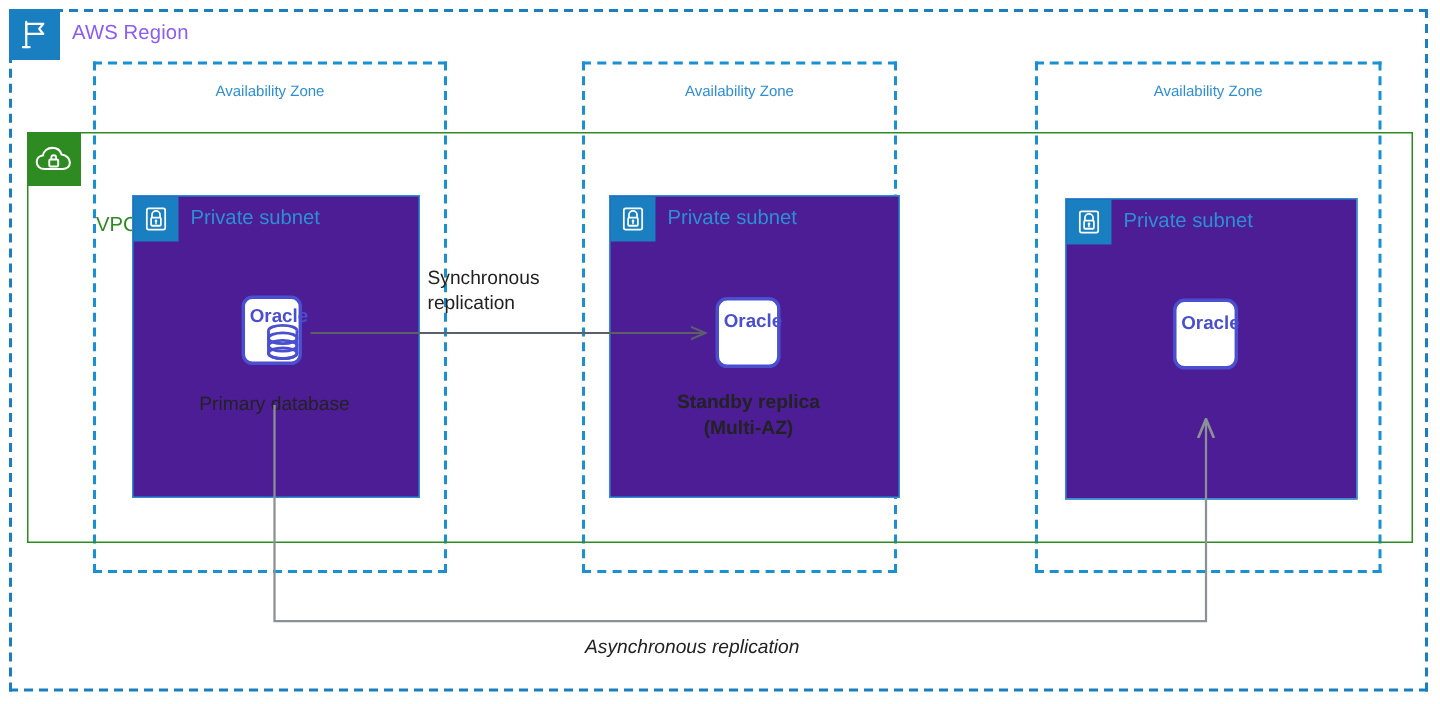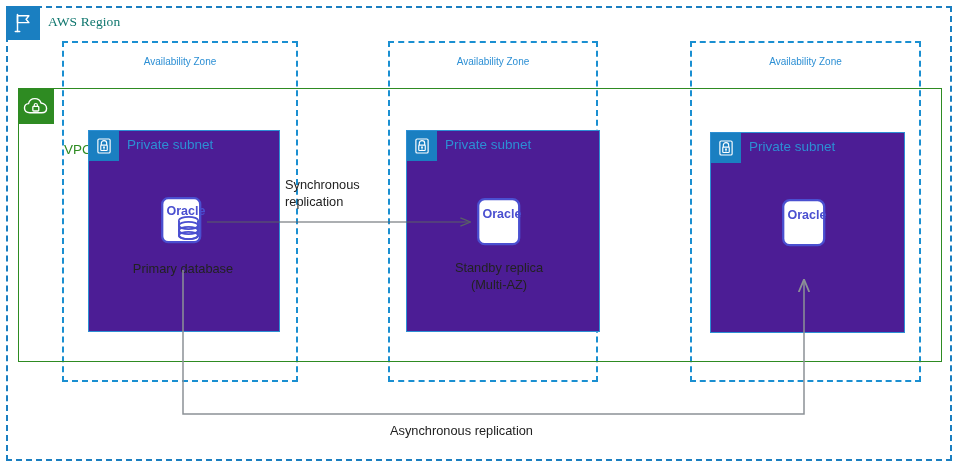--- a/index.html
+++ b/index.html
@@ -38,24 +38,23 @@
     display: flex;
     align-items: center;
     justify-content: center;
     box-sizing: border-box;
   }
   .region-label {
     position: absolute;
     left: 48px;
     top: 14px;
     font-size: 13.5px;
-    color: #0f766e;
+    color: #8b5cf6;
     letter-spacing: .1px;
     white-space: nowrap;
-    font-family: Liberation Serif, serif;
   }
 
   
   .az-box {
     position: absolute;
     border: 2px dashed #1a8fd1;
     box-sizing: border-box;
     top: 41px;
     height: 341px;
   }
@@ -241,21 +240,21 @@
     </div>
     <div class="subnet-label">Private subnet</div>
   </div>
 
   <div class="ora-wrap" style="left:476px; top:197px; width:46px; height:50px;">
     <svg width="46" height="50" viewBox="0 0 46 50" aria-hidden="true">
       <rect x="2.2" y="2.2" width="41" height="45" rx="6.5" stroke="#4a4fd0" stroke-width="2.3" fill="#ffffff"></rect>
       <text x="6.5" y="21" font-family="Liberation Sans, sans-serif" font-size="12.5" font-weight="bold" fill="#4a4fd0">Oracle</text>
     </svg>
   </div>
-  <div class="node-caption" style="left:389px; top:259px;">Standby replica
+  <div class="node-caption" style="left:389px; top:259px;font-weight:bold;">Standby replica
 (Multi-AZ)</div>
 
   <div class="subnet-box" id="subnet-3">
     <div class="subnet-badge">
       <svg width="18" height="18" viewBox="0 0 20 20" aria-hidden="true">
         <rect x="3.2" y="2.2" width="13.6" height="15.6" rx="1.4" stroke="#ffffff" stroke-width="1.3" fill="none"></rect>
         <path d="M7.0 9.0 V7.0 a3.0 3.0 0 0 1 6.0 0 V9.0" stroke="#ffffff" stroke-width="1.3" fill="none"></path>
         <rect x="6.4" y="9.0" width="7.2" height="6.0" rx="0.8" stroke="#ffffff" stroke-width="1.3" fill="none"></rect>
         <circle cx="10" cy="11.4" r="1.0" fill="#ffffff"></circle>
         <path d="M10 12.0 V13.6" stroke="#ffffff" stroke-width="1.1" stroke-linecap="round"></path>
@@ -281,15 +280,15 @@
       </marker>
     </defs>
 
     <path d="M207,222 H470" stroke="#5a6066" stroke-width="1.2" fill="none" marker-end="url(#arrow-dark)"></path>
 
     <path d="M183,270 V414 H804 V280" stroke="#8c9196" stroke-width="1.5" fill="none" marker-end="url(#arrow-up)"></path>
   </svg>
 
   <div class="conn-label" style="left:285px; top:176px; width:120px;">Synchronous
 replication</div>
-  <div class="conn-label" style="left:390px; top:422px; width:210px;">Asynchronous replication</div>
+  <div class="conn-label" style="left:390px; top:422px; width:210px;font-style:italic;">Asynchronous replication</div>
 
 </div>
 
 </body></html>

